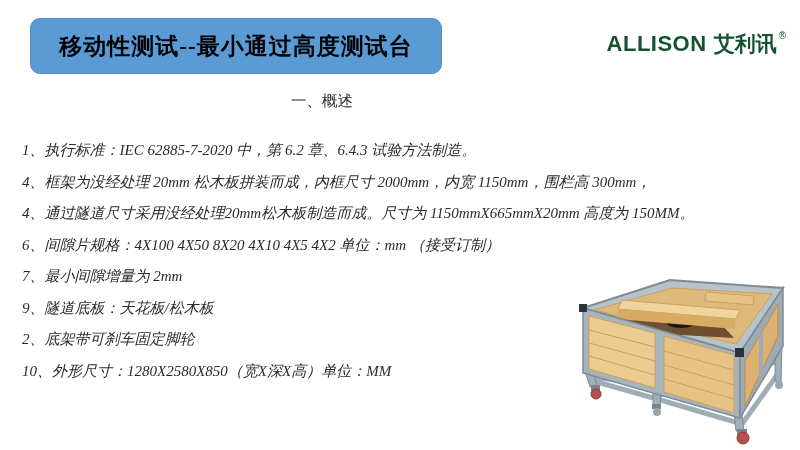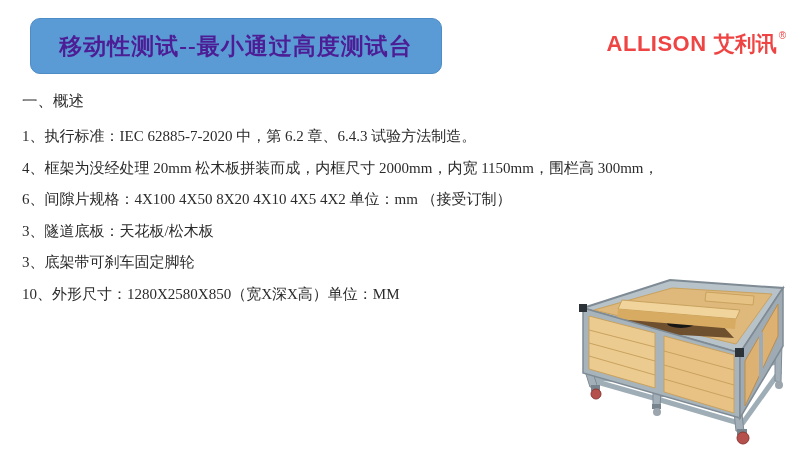--- a/index.html
+++ b/index.html
@@ -7,39 +7,39 @@
     position:relative;width:800px;height:450px;background:#ffffff;overflow:hidden;
     font-family:"Liberation Serif","DejaVu Serif",serif;color:#2b2b2b;
   }
   
   .banner{
     position:absolute;left:30px;top:18px;width:410px;height:54px;
     background:#5b9bd5;border:1px solid #4d8cc6;border-radius:10px;
     display:flex;align-items:center;justify-content:center;
   }
   .banner .title{
-    font-size:23px;font-weight:bold;color:#4c1d95;letter-spacing:1px;white-space:nowrap;
+    font-size:23px;font-weight:bold;color:#000000;letter-spacing:1px;white-space:nowrap;
   }
   
   .logo{
     position:absolute;right:14px;top:30px;display:flex;align-items:baseline;
-    font-family:"Liberation Sans","DejaVu Sans",sans-serif;color:#ef4444;
+    font-family:"Liberation Sans","DejaVu Sans",sans-serif;color:#14532d;
   }
   .logo .latin{font-size:22px;font-weight:800;letter-spacing:.5px;}
   .logo .cjk{font-size:21px;font-weight:700;margin-left:7px;text-align:right;}
   .logo .reg{font-size:10px;font-weight:400;position:relative;top:-12px;margin-left:2px;}
   
   .content{position:absolute;left:22px;top:88px;width:600px;}
   .content .heading{
     margin:0;font-size:15.5px;line-height:26px;font-weight:400;white-space:nowrap;
   }
   .content .item{
-    margin:0;font-size:15px;line-height:31.5px;white-space:nowrap;
+    margin:0;font-size:15px;line-height:31.5px;white-space:nowrap;font-style:italic;
   }
-  .content .heading{margin-bottom:7px;}
+  .content .heading{margin-bottom:21px;text-align:center;}
   
   .photo{position:absolute;left:556px;top:266px;width:240px;height:182px;}
   .photo svg{display:block;width:100%;height:100%;}
 </style>
 </head>
 <body>
 
 <div id="slide">
 
   <div class="banner">
@@ -49,23 +49,25 @@
   <div class="logo">
     <span class="latin">ALLISON</span>
     <span class="cjk">艾利讯</span>
     <span class="reg">®</span>
   </div>
 
   <div class="content">
     <p class="heading">一、概述</p>
     <p class="item">1、执行标准：IEC 62885-7-2020 中，第 6.2 章、6.4.3 试验方法制造。</p>
     <p class="item">4、框架为没经处理 20mm 松木板拼装而成，内框尺寸 2000mm，内宽 1150mm，围栏高 300mm，</p>
+    <p class="item">4、通过隧道尺寸采用没经处理20mm松木板制造而成。尺寸为 1150mmX665mmX20mm 高度为 150MM。</p>
     <p class="item">6、间隙片规格：4X100 4X50 8X20 4X10 4X5 4X2 单位：mm （接受订制）</p>
-    <p class="item">3、隧道底板：天花板/松木板</p>
-    <p class="item">3、底架带可刹车固定脚轮</p>
+    <p class="item">7、最小间隙增量为 2mm</p>
+    <p class="item">9、隧道底板：天花板/松木板</p>
+    <p class="item">2、底架带可刹车固定脚轮</p>
     <p class="item">10、外形尺寸：1280X2580X850（宽X深X高）单位：MM</p>
   </div>
 
   <div class="photo">
     <svg viewBox="0 0 240 182" xmlns="http://www.w3.org/2000/svg">
 
       <g stroke="#9fadb6" stroke-width="5">
         <line x1="34" y1="114" x2="101" y2="133"></line>
         <line x1="101" y1="133" x2="186" y2="158"></line>
         <line x1="186" y1="158" x2="224" y2="105"></line>

